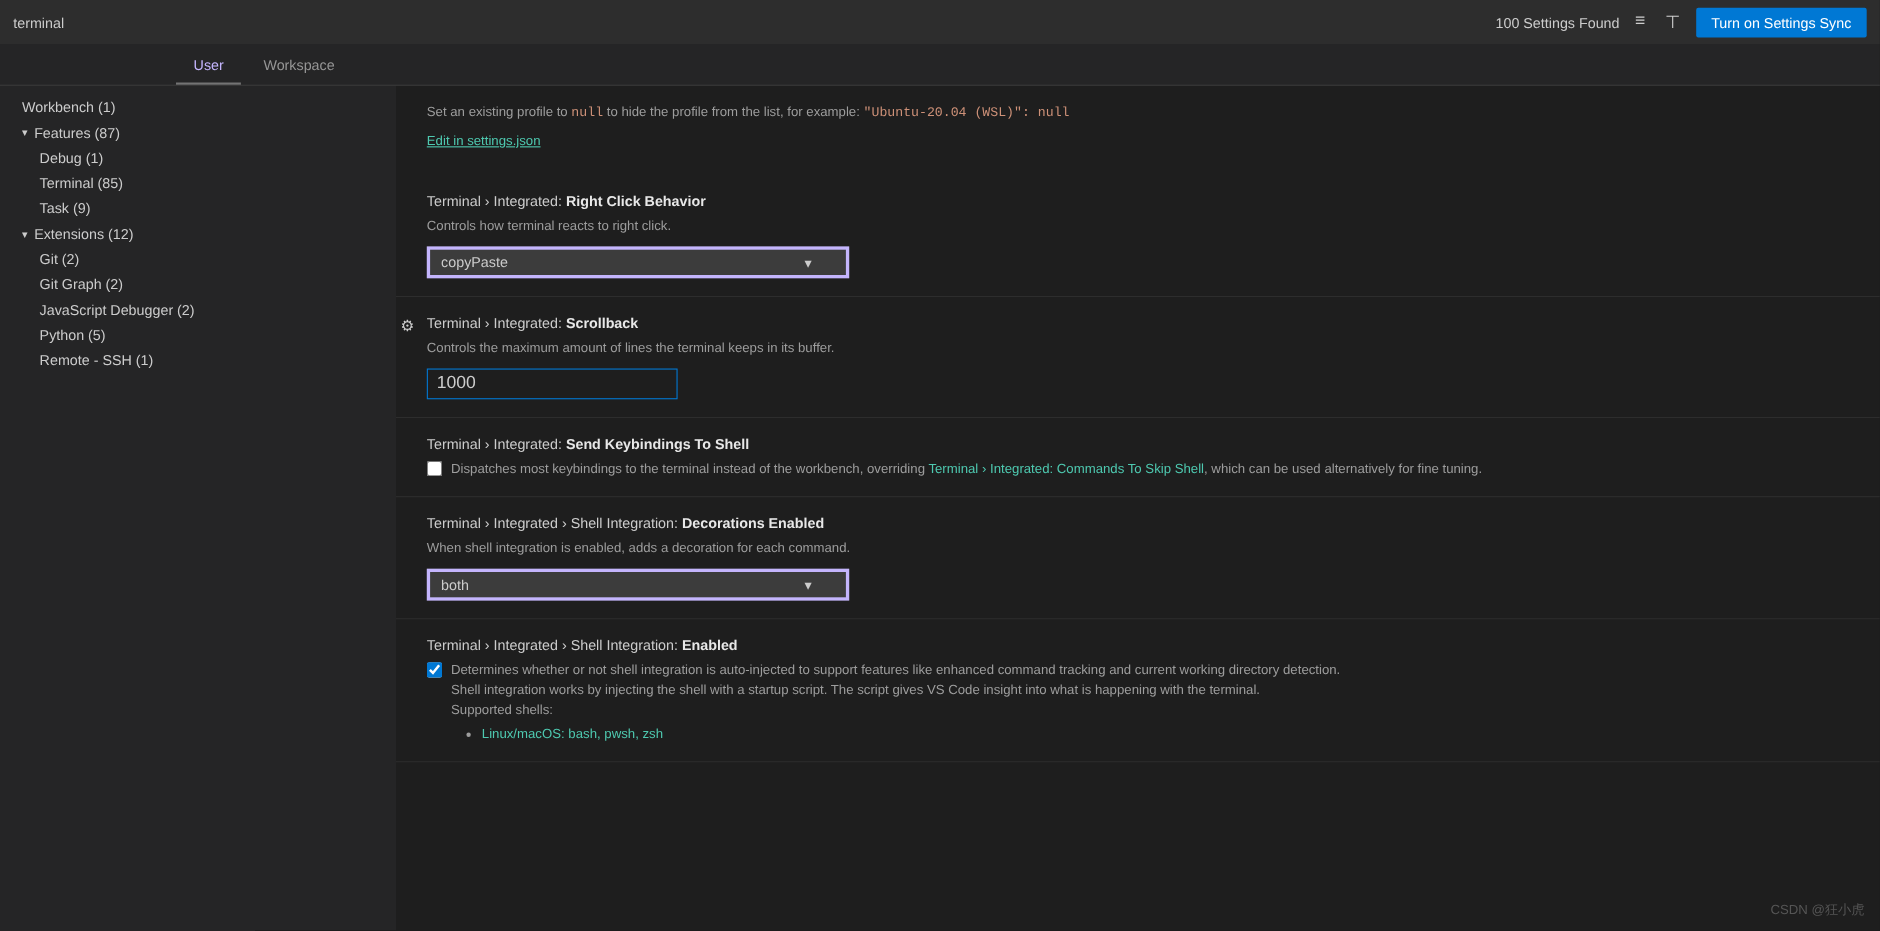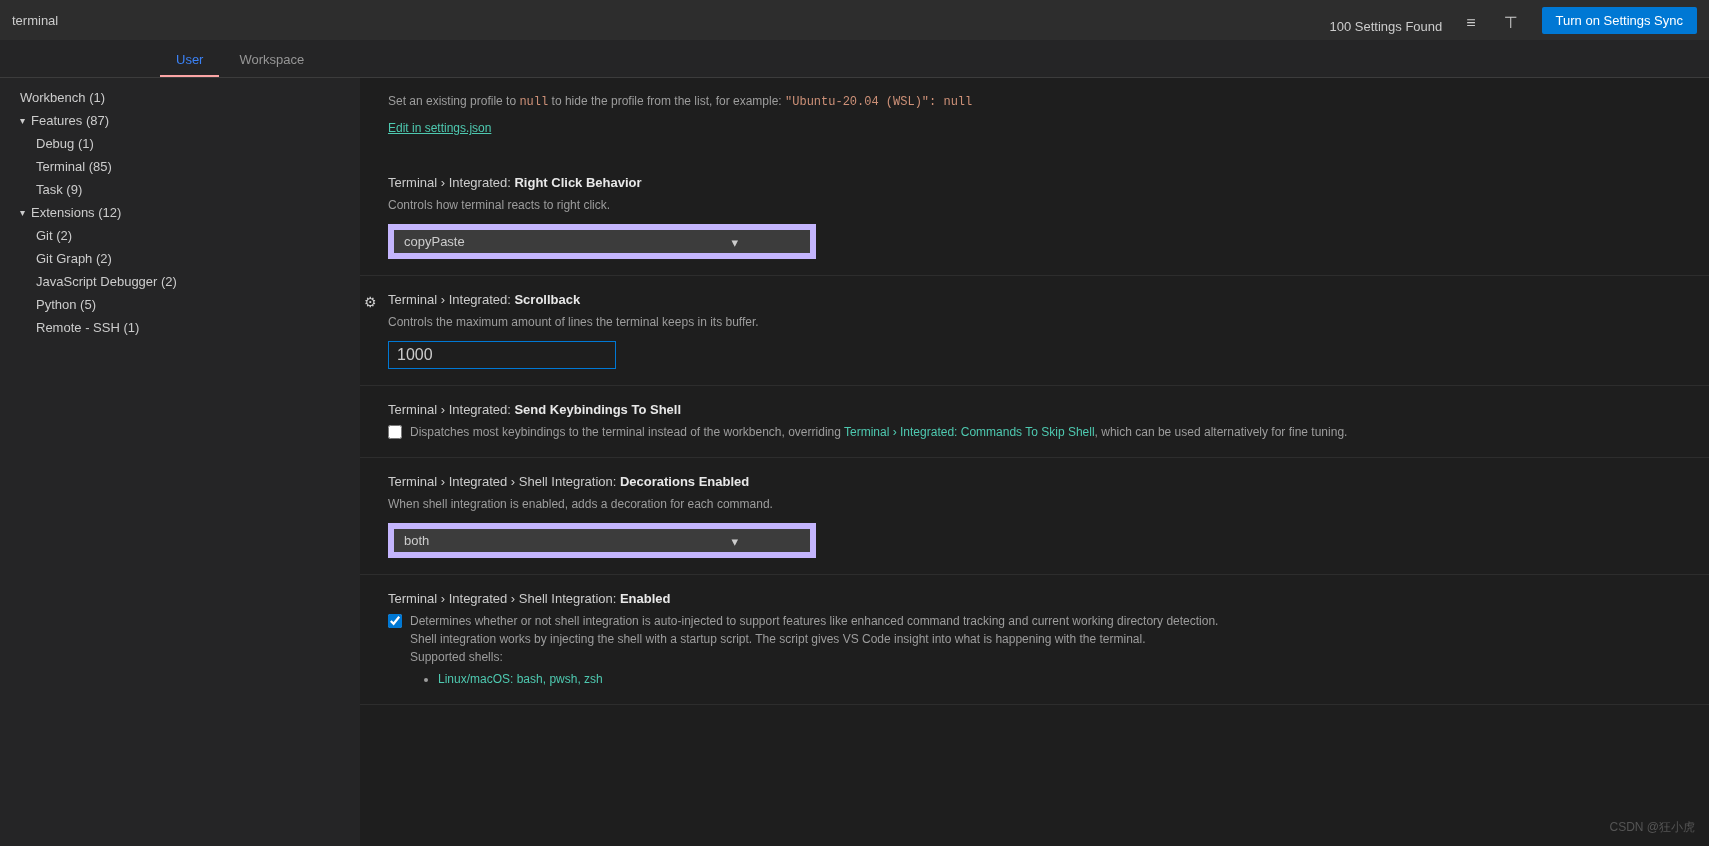--- a/index.html
+++ b/index.html
@@ -25,22 +25,22 @@
       height: 40px;
       flex-shrink: 0;
     }
     .search-title {
       color: #cccccc;
       font-size: 13px;
       text-align: right;
     }
     .top-bar-right {
       display: flex;
-      align-items: flex-end;
-      gap: 20px;
+      align-items: center;
+      gap: 10px;
     }
     .settings-found {
       color: #cccccc;
       font-size: 13px;
     }
     .icon-btn {
       background: none;
       border: none;
       color: #cccccc;
       cursor: pointer;
@@ -74,22 +74,22 @@
       gap: 4px;
     }
     .tab {
       padding: 8px 16px;
       cursor: pointer;
       color: #969696;
       font-size: 13px;
       border-bottom: 2px solid transparent;
     }
     .tab.active {
-      color: #3b82f6;
-      border-bottom: 2px solid #fca5a5;
+      color: #c4b5fd;
+      border-bottom: 2px solid #737373;
     }
 
     
     .main {
       display: flex;
       flex: 1;
       overflow: hidden;
     }
 
     
@@ -174,25 +174,25 @@
       font-size: 12px;
       cursor: pointer;
       text-decoration: underline;
       display: inline-block;
       margin-bottom: 10px;
     }
 
     
     .setting-select {
       background: #3c3c3c;
-      border: 6px solid #c4b5fd;
+      border: 3px solid #c4b5fd;
       color: #cccccc;
       font-size: 13px;
       padding: 4px 24px 4px 10px;
-      width: 428px;
+      width: 384px;
       appearance: none;
       -webkit-appearance: none;
       cursor: pointer;
       position: relative;
       outline: none;
     }
     .select-wrapper {
       position: relative;
       display: inline-block;
       width: 360px;

